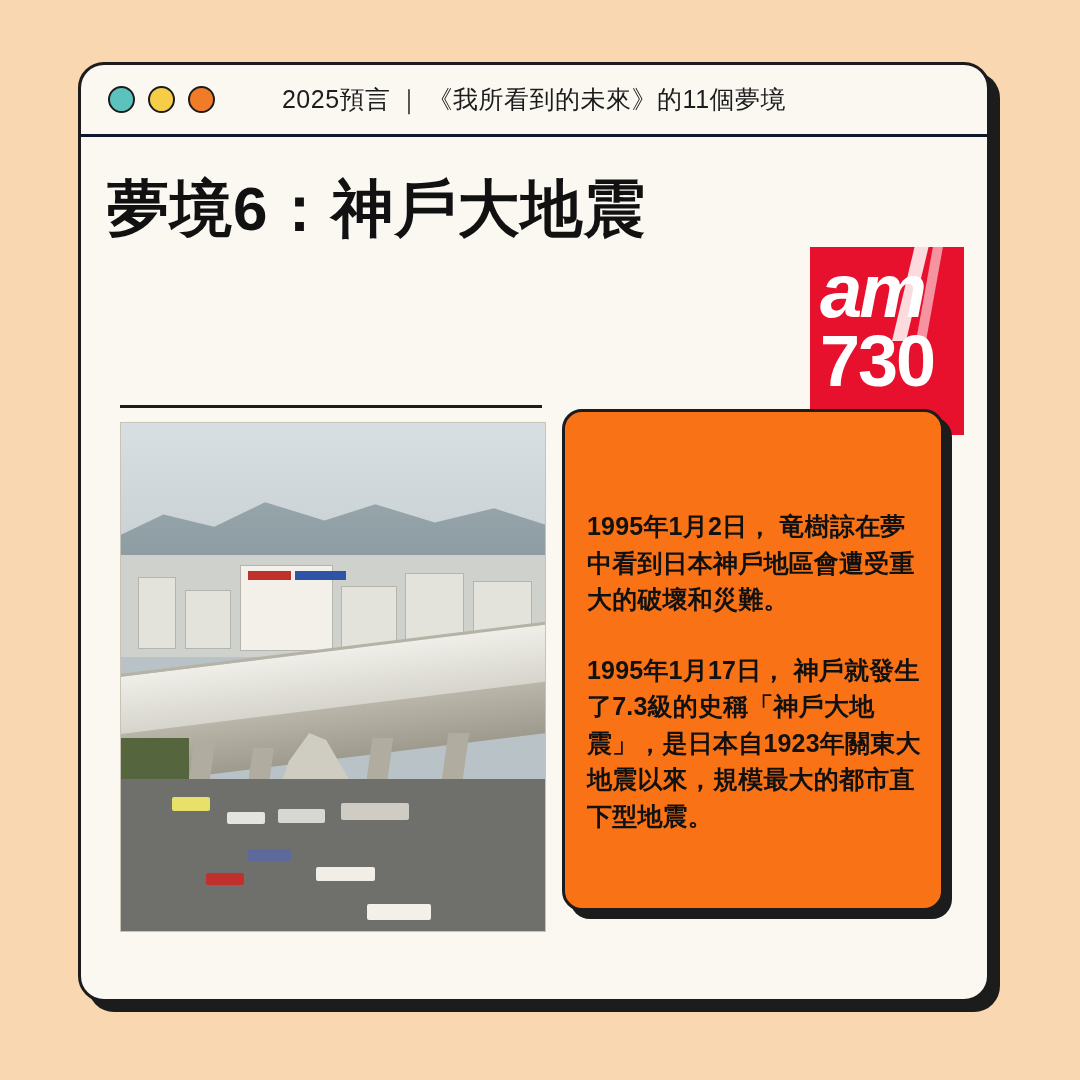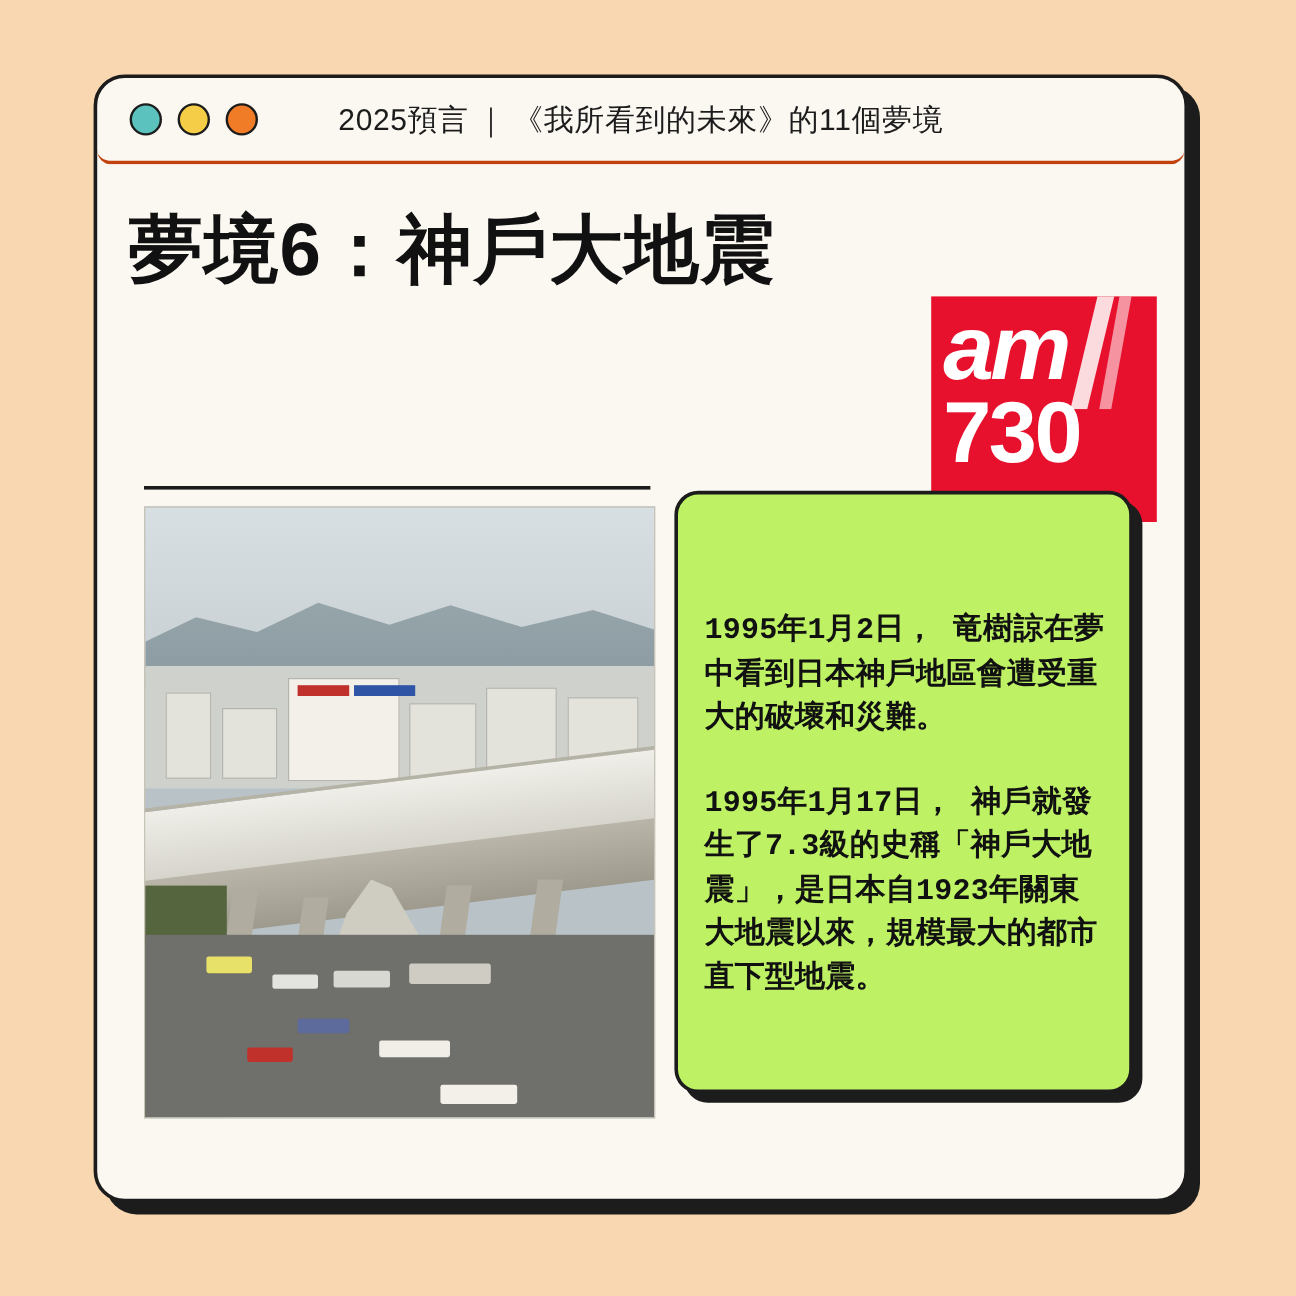--- a/index.html
+++ b/index.html
@@ -36,24 +36,23 @@
     background: #fbf8f2;
     border: 3px solid #1c1c1c;
     border-radius: 26px;
     overflow: hidden;
   }
 
   
   .titlebar {
     position: relative;
     height: 72px;
-    border-bottom: 3px solid #c2410c;
+    border-bottom: 3px solid #0f172a;
     display: flex;
     align-items: center;
-    border-radius: 12px;
   }
 
   .dots {
     display: flex;
     gap: 13px;
     margin-left: 27px;
   }
 
   .dot {
     width: 27px;
@@ -93,21 +92,21 @@
     margin-left: 26px;
     line-height: 1.15;
     white-space: nowrap;
   }
 
   
   .logo {
     position: absolute;
     right: 23px;
     top: 110px;
-    width: 188px;
+    width: 154px;
     height: 188px;
     background: #e8112d;
     overflow: hidden;
   }
   .logo-am {
     position: absolute;
     left: 10px;
     top: 6px;
     font-size: 76px;
     font-weight: bold;
@@ -232,25 +231,24 @@
     position: absolute;
     left: 12px; top: 12px;
     width: 382px; height: 502px;
     background: #1c1c1c;
     border-radius: 20px;
   }
   .textbox {
     position: absolute;
     left: 4px; top: 4px;
     width: 382px; height: 502px;
-    background: #bef264;
+    background: #f97316;
     border: 3px solid #1c1c1c;
     border-radius: 20px;
     padding: 96px 18px 20px 22px;
-    font-family: Liberation Mono, monospace;
   }
   .para {
     font-size: 25px;
     font-weight: bold;
     line-height: 1.46;
     color: #111;
     letter-spacing: 0.2px;
   }
   .para + .para { margin-top: 34px; }
 </style>

